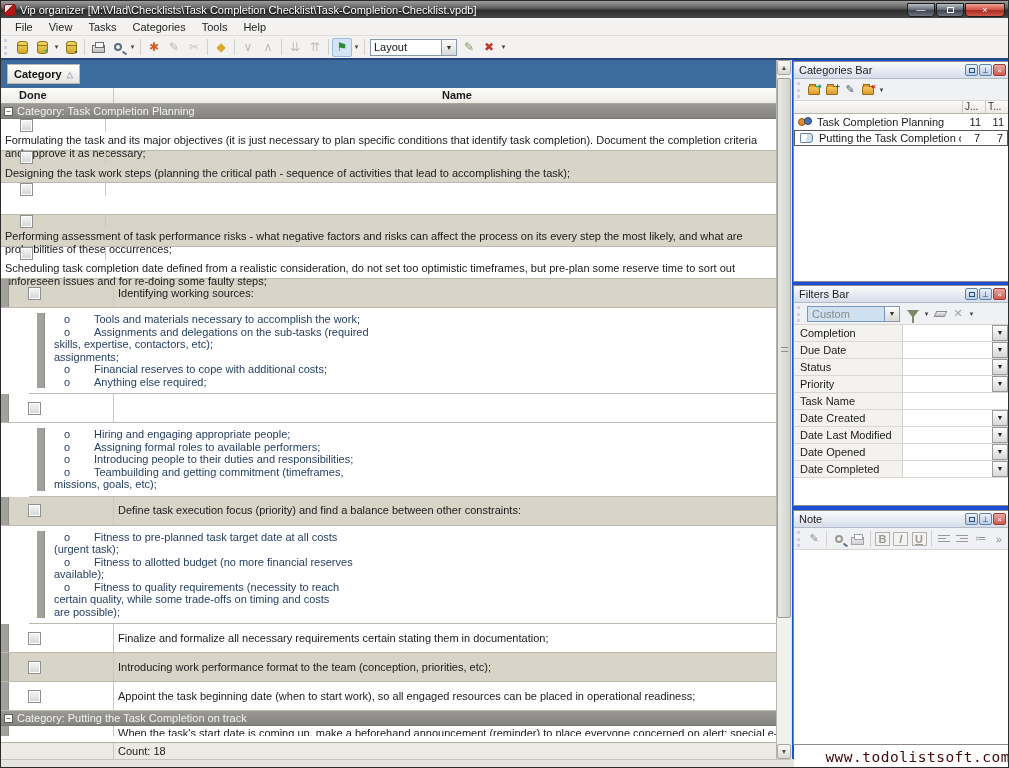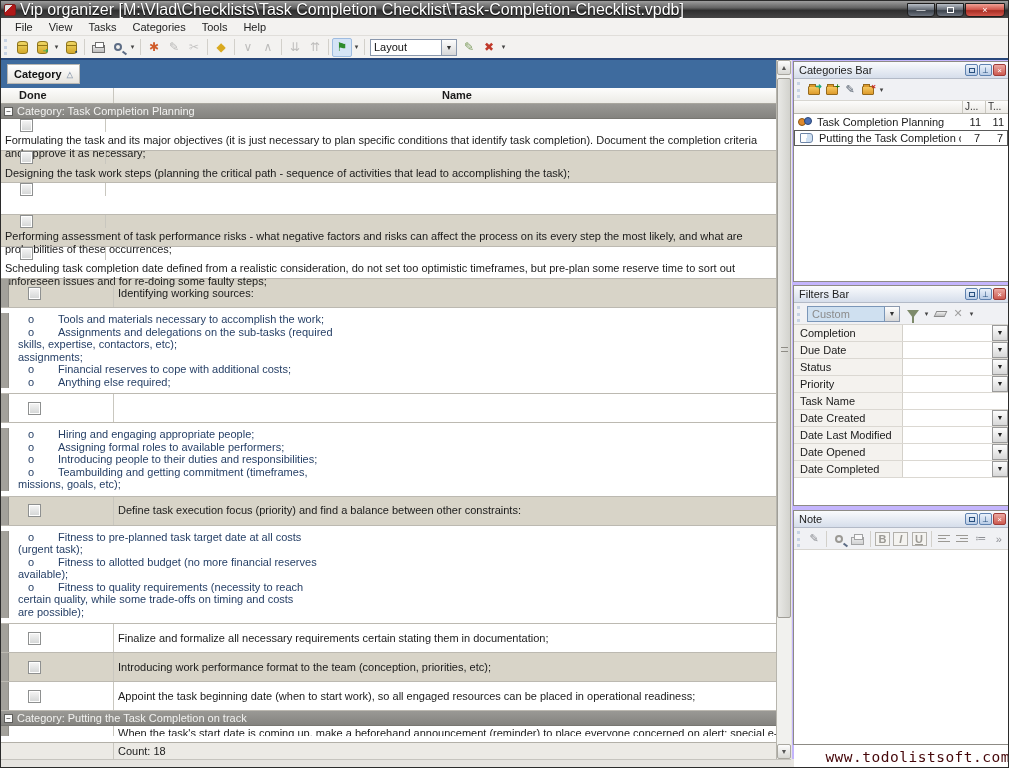--- a/index.html
+++ b/index.html
@@ -6,21 +6,21 @@
   html,body { width:1009px; height:768px; overflow:hidden; }
   body { font-family:"Liberation Sans", sans-serif; font-size:11px; color:#1a1a1a; }
   #win { position:relative; width:1009px; height:768px; background:#e8e6e2; border:1px solid #2b2b2b; overflow:hidden; }
 
   
   #titlebar { position:absolute; left:0; top:0; width:100%; height:17px;
     background:linear-gradient(180deg,#9d9d9d 0%,#636363 40%,#2f2f2f 55%,#454545 100%);
     display:flex; align-items:center; padding:0 3px; }
   #appicon { width:12px; height:12px; border-radius:2px; margin-right:4px;
     background:linear-gradient(135deg,#e4e4e4 0 40%,#b01818 40%); border:1px solid #7d1d1d; }
-  #titletext { color:#fff; font-size:16px; white-space:nowrap; overflow:hidden; text-shadow:0 1px 1px #000; flex:1; }
+  #titletext { color:#fff; font-size:11px; white-space:nowrap; overflow:hidden; text-shadow:0 1px 1px #000; flex:1; }
   .winbtns { display:flex; gap:1px; }
   .wbtn { width:28px; height:14px; border-radius:0 0 4px 4px; border:1px solid #1d1d1d;
     background:linear-gradient(180deg,#b9bfc7,#5d646e 50%,#3c434c 55%,#6f7680);
     color:#fff; font-size:9px; line-height:12px; text-align:center; }
   .wbtn.close { background:linear-gradient(180deg,#f0a196,#cf5146 50%,#a72e24 55%,#d3574c); width:40px; }
   .wbtn .rbox { display:inline-block; width:7px; height:6px; border:1px solid #fff; margin-top:3px; }
 
   
   #menubar { position:absolute; left:0; top:17px; width:100%; height:18px; background:#f3f2f0;
     border-bottom:1px solid #e0deda; display:flex; align-items:center; padding-left:6px; }
@@ -65,21 +65,21 @@
   .gbox { width:9px; height:9px; background:#fbfbfb; border:1px solid #5f5f5c; margin:0 4px 0 3px;
     font-size:8px; line-height:7px; text-align:center; color:#222; }
   .row { display:flex; border-bottom:1px solid #bcb9b1; background:#fff; }
   .row.alt { background:#d8d4c8; }
   .gut { width:8px; background:#a3a19b; border-right:1px solid #8f8d87; flex:none; }
   .done { width:105px; flex:none; border-right:1px solid #c9c7bf; display:flex; align-items:center; }
   .cb { width:13px; height:13px; margin-left:19px; border:1px solid #8e9090;
     background:linear-gradient(#f6f6f6,#d3d5d5); box-shadow:inset 0 0 0 1px #fff; }
   .nm { flex:1; display:flex; align-items:center; padding:2px 6px 2px 4px; line-height:13px; }
   .h32 { height:32px;flex-direction:column; } .h29 { height:29px; }
-  .sub { color:#253f66; line-height:12.5px; padding:5px 0; }
+  .sub { color:#253f66; line-height:12.5px; padding:5px 8px;margin-left:28px; }
   .sub .wrap { width:100%; padding-left:7px; }
   .bl { padding-left:12px; }
   .bl .b { display:inline-block; width:30px; }
   .cl { padding-left:2px; }
   .partial { height:10px; overflow:hidden; border-bottom:none; }
   .partial .nm { white-space:nowrap; align-items:flex-start; padding-top:1px; }
   #countrow { position:absolute; left:0; bottom:0; width:775px; height:17px; background:#eceae5;
     border-top:1px solid #b3b0a8; display:flex; z-index:5; }
   #countrow .gut2 { width:113px; border-right:1px solid #c9c7bf; }
   #countrow .ctext { padding:2px 0 0 4px; }
@@ -88,21 +88,21 @@
   #vscroll { position:absolute; left:775px; top:0; width:15px; height:699px; background:#f1f1ee; border-left:1px solid #b7b5ad; }
   .sbtn { position:absolute; left:0; width:14px; height:15px; background:linear-gradient(#fdfdfd,#d7d7d3);
     border:1px solid #a9a7a0; border-radius:2px; font-size:7px; color:#555; text-align:center; line-height:13px; }
   #sup { top:0; } #sdown { bottom:0; }
   #sthumb { position:absolute; left:0; top:18px; width:14px; height:540px;
     background:linear-gradient(90deg,#e9e9e6,#d2d2cd); border:1px solid #a09e97; border-radius:2px; }
   #sthumb .grip { position:absolute; left:3px; top:268px; width:7px; height:5px;
     border-top:1px solid #8e8c85; border-bottom:1px solid #8e8c85; }
 
   
-  #rightcol { position:absolute; left:791px; top:59px; width:218px; height:699px; background:#c4b5fd; }
+  #rightcol { position:absolute; left:791px; top:59px; width:218px; height:699px; background:#1d4ed8; }
   .panel { position:absolute; left:1px; width:216px; background:#fff; border:1px solid #8d8b85; }
   .phead { height:17px; background:linear-gradient(#fafbfd,#d6deeb); border-bottom:1px solid #b3bac7;
     display:flex; align-items:center; padding:0 2px 0 5px; color:#222; }
   .phead .ttl { flex:1; }
   .pbtn { width:13px; height:12px; margin-left:1px; border-radius:2px; font-size:8px; line-height:11px; text-align:center;
     border:1px solid #5f82b0; background:linear-gradient(#eaf1fa,#b9cce6); color:#27507f; }
   .pbtn.close { border-color:#a03c38; background:linear-gradient(#eba8a1,#cc5a50); color:#fff; }
   .pbtn .rbox2 { display:inline-block; width:6px; height:5px; border:1px solid #27507f; margin-top:2px; }
   .ptool { height:22px; background:#f0f1f4; border-bottom:1px solid #d8d6d1; display:flex; align-items:center; padding-left:2px; }
   .pic { width:18px; height:17px; display:flex; align-items:center; justify-content:center; font-size:11px; color:#55606e; }

